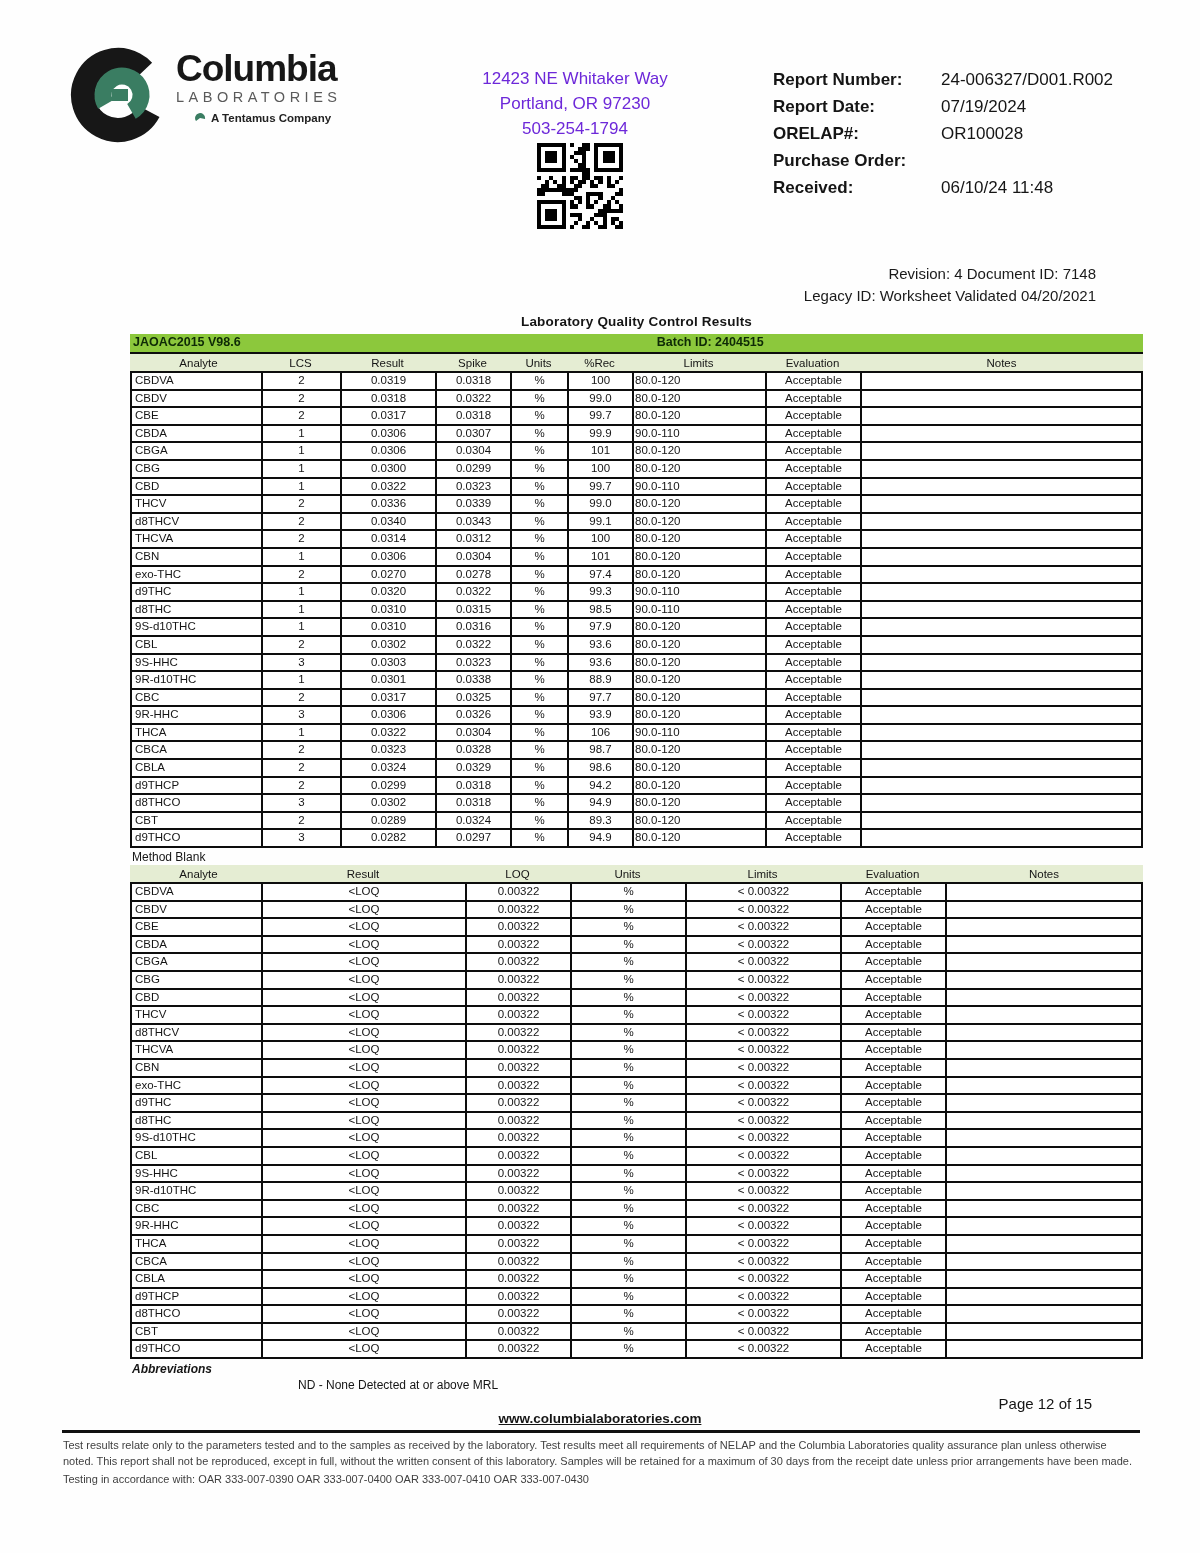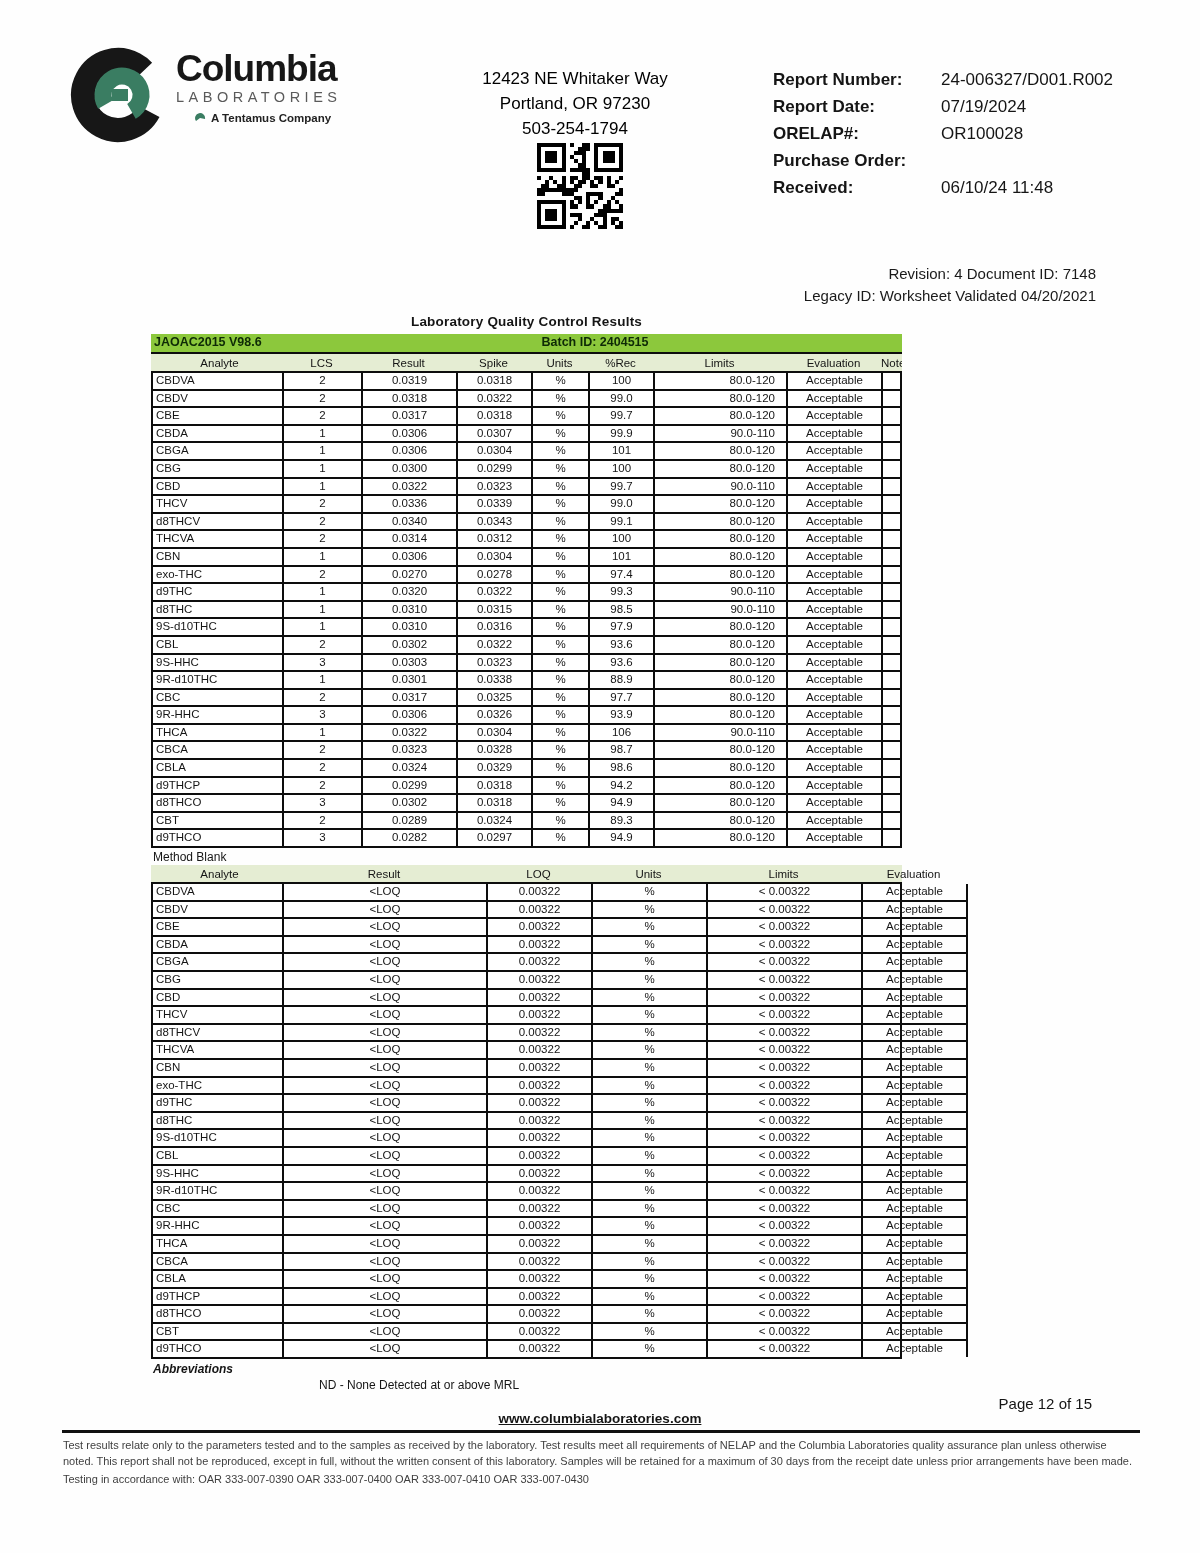--- a/index.html
+++ b/index.html
@@ -10,48 +10,48 @@
     overflow:hidden;
   }
   
   .logo{position:absolute;left:70px;top:45px;display:flex;align-items:flex-start;}
   .logo-mark{width:100px;height:100px;}
   .logo-text{margin-left:6px;padding-top:6px;}
   .logo-brand{font-size:37px;font-weight:700;letter-spacing:-1px;color:#171717;line-height:36px;}
   .logo-sub{font-size:14.5px;letter-spacing:4.5px;color:#5a5a5a;margin-top:2px;}
   .logo-tagline{display:flex;align-items:center;gap:4px;margin-top:6px;margin-left:18px;}
   .logo-tagline span{font-size:11.5px;font-weight:700;color:#222;}
-  .addr{position:absolute;left:420px;top:66px;width:310px;text-align:center;font-size:17px;line-height:25px;color:#000000;}
+  .addr{position:absolute;left:420px;top:66px;width:310px;text-align:center;font-size:17px;line-height:25px;color:#6d28d9;}
   .qr{position:absolute;left:537px;top:143px;width:86px;height:86px;}
   .report-info{position:absolute;left:773px;top:70px;display:grid;grid-template-columns:161px auto;column-gap:0;row-gap:12px;font-size:17px;gap:7px;}
   .ri-label{font-weight:700;white-space:nowrap;}
   .ri-value{white-space:nowrap;}
   .revision{position:absolute;right:104px;top:263px;text-align:right;font-size:15px;line-height:22px;color:#1a1a1a;}
   
-  .qc-block{position:absolute;left:151px;top:314px;width:751px;}
+  .qc-block{position:absolute;left:130px;top:314px;width:1013px;}
   .qc-title{text-align:center;font-size:13.5px;font-weight:600;margin-bottom:5px;letter-spacing:.2px;}
   .green-bar{position:relative;height:18px;background:var(--green-bar,#8cc83c);border-bottom:2.5px solid #0d0d0d;}
   .gb-method{position:absolute;left:3px;top:1px;font-size:12.5px;font-weight:700;color:#0e2a06;}
   .gb-batch{position:absolute;left:52%;top:1px;font-size:12.5px;font-weight:600;color:#0e2a06;}
   .section-label{font-size:12px;line-height:16px;padding-left:2px;}
   .abbrev-label{font-size:12px;font-weight:700;font-style:italic;margin-top:3px;padding-left:2px;}
   .nd-note{font-size:12px;margin-top:2px;margin-left:168px;}
   
   .thead{display:grid;background:var(--band,#e5edd3);height:17px;align-items:center;font-size:11.5px;}
   .hcell{text-align:center;white-space:nowrap;overflow:hidden;}
   .hcell:first-child{text-align:center;padding-left:6px;}
   .tbody{border:2.5px solid #0d0d0d;}
   .trow{display:grid;background:#fff;}
   .tcell{border-right:2px solid #0d0d0d;border-bottom:2px solid #0d0d0d;height:15.6px;font-size:11.5px;line-height:15.5px;text-align:center;white-space:nowrap;overflow:hidden;}
   .trow .tcell:last-child{border-right:0;}
   .trow:last-child .tcell{border-bottom:0;}
   .tcell.ta-l{text-align:left;padding-left:3px;}
   .lcs-cols{grid-template-columns:131px 79px 95px 75px 57px 65px 133px 95px 1fr;}
   .mb-cols{grid-template-columns:131px 204px 105px 115px 155px 105px 1fr;}
-  .limits-flex{display:flex;justify-content:flex-end;padding:0 11px;}
+  .limits-flex{display:flex;justify-content:flex-start;padding:0 1px;}
   .mb-label{margin-top:1px;}
   
   .page-num{position:absolute;right:108px;top:1395px;font-size:15px;}
   .site{position:absolute;left:0;top:1411px;width:100%;text-align:center;font-size:13.5px;font-weight:700;text-decoration:underline;}
   .footer-rule{position:absolute;left:62px;top:1430px;width:1078px;height:3px;background:#111;}
   .disclaimer{position:absolute;left:63px;top:1438px;width:1076px;font-size:11px;line-height:15.5px;color:#3f3f3f;}
   .testing{margin-top:3px;}
 </style>
 </head>
 <body>

